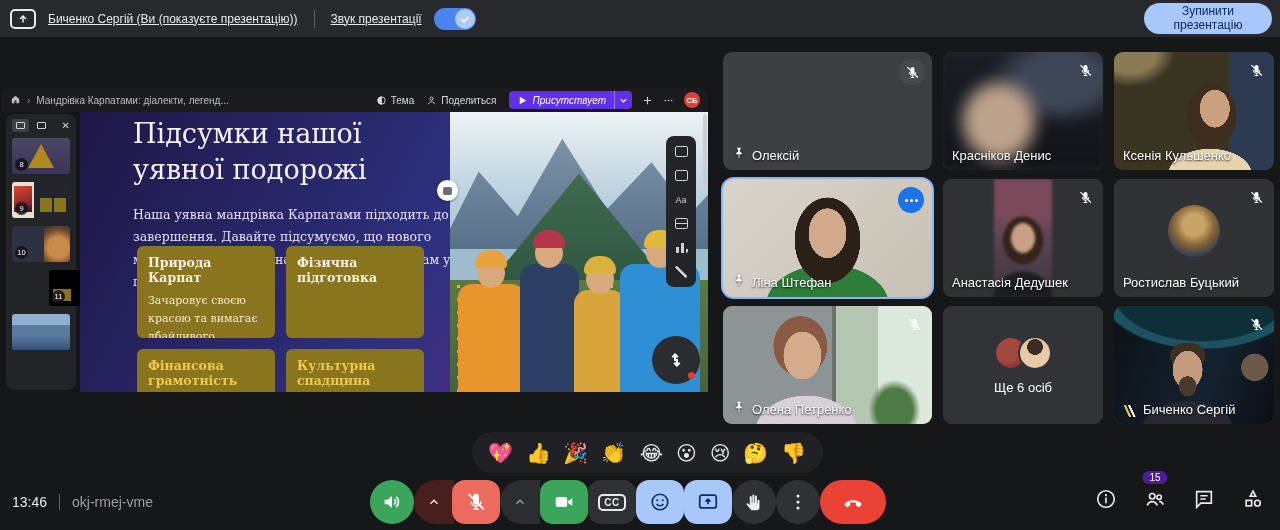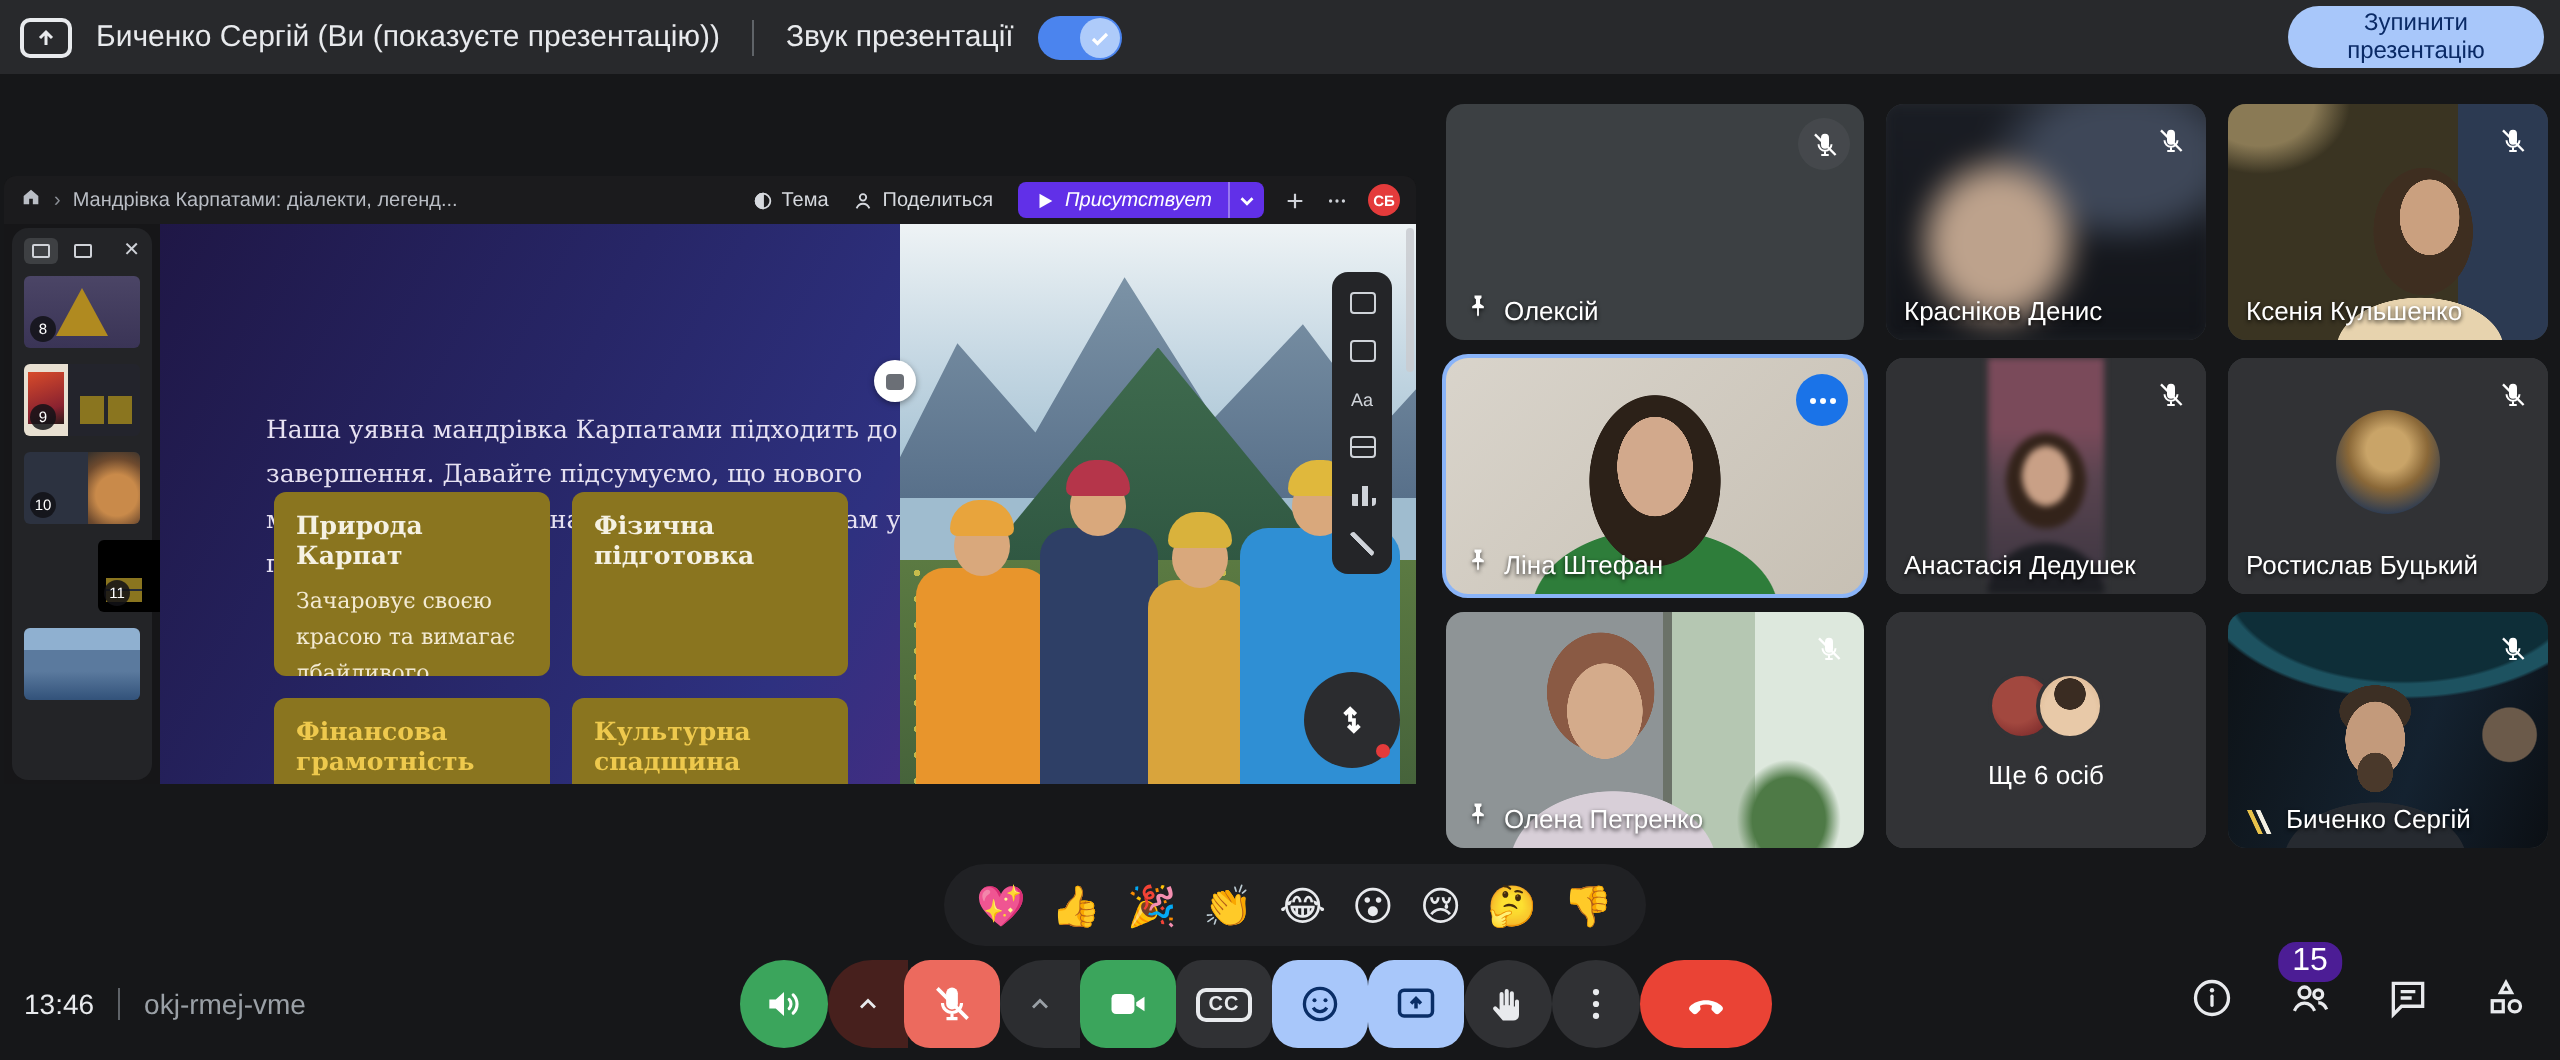--- a/index.html
+++ b/index.html
@@ -4,21 +4,21 @@
 <style>
   * { margin:0; padding:0; box-sizing:border-box; }
   html,body { width:1280px; height:530px; overflow:hidden; background:#131314; }
   body { font-family:"Liberation Sans", sans-serif; color:#e8eaed; position:relative; }
   .stage { position:absolute; inset:0; width:1280px; height:530px; background:#161719; }
 
   
   .topbar { position:absolute; left:0; top:0; width:1280px; height:37px; background:#28292c; display:flex; align-items:center; padding:0 10px; }
   .present-glyph { width:26px; height:20px; border:2px solid #e8eaed; border-radius:5px; display:flex; align-items:center; justify-content:center; margin-right:12px; }
   .present-glyph svg { width:12px; height:12px; }
-  .topbar-label { font-size:15px; color:#e8eaed; }
+  .topbar-label { font-size:12px; color:#e8eaed;text-decoration:underline; }
   .vdiv { width:1px; height:18px; background:#5f6368; margin:0 16px; }
   .toggle { width:42px; height:22px; border-radius:12px; background:#4b84ee; margin-left:12px; position:relative; cursor:pointer; }
   .toggle .knob { position:absolute; right:1px; top:1px; width:20px; height:20px; border-radius:50%; background:#aecbfa; display:flex; align-items:center; justify-content:center; }
   .toggle .knob svg { width:12px; height:12px; }
   .stop-btn { position:absolute; right:8px; top:3px; width:128px; height:31px; border-radius:16px; background:#a8c7fa; color:#0a2a66; font-size:12px; line-height:1.15; text-align:center; display:flex; align-items:center; justify-content:center; padding:2px 10px; cursor:pointer; font-weight:500; }
 
   
   .canva { position:absolute; left:2px; top:88px; width:706px; height:304px; background:#161618; border-radius:6px 6px 0 0; overflow:hidden; }
   .canva-head { position:absolute; left:0; top:0; right:0; height:24px; background:#1b1b1d; display:flex; align-items:center; padding:0 8px; font-size:10px; color:#b9bdc4; }
   .canva-head svg { width:11px; height:11px; }
@@ -181,21 +181,21 @@
   .seg-chev { width:40px; height:44px; border-radius:22px 0 0 22px; display:flex; align-items:center; justify-content:center; cursor:pointer; }
   .seg-chev svg { width:14px; height:14px; }
   .seg-dark-red { background:#47201d; }
   .seg-dark { background:#2c2d30; }
   .mic-red { background:#ec6a5e; margin-left:-2px; }
   .cc-box { border:2px solid #e8eaed; border-radius:5px; font-size:10px; font-weight:700; padding:1px 4px; letter-spacing:.5px; }
   .end { width:66px; border-radius:22px; background:#ea4335; }
   .right-icons { position:absolute; right:16px; top:14px; display:flex; align-items:center; gap:27px; }
   .ricon { position:relative; color:#e8eaed; cursor:pointer; display:flex; }
   .ricon svg { width:22px; height:22px; }
-  .count-badge { position:absolute; top:-17px; left:50%; transform:translateX(-50%); background:#4c1d95; color:#fff; font-size:16px; border-radius:9px; padding:1px 7px; }
+  .count-badge { position:absolute; top:-17px; left:50%; transform:translateX(-50%); background:#4c1d95; color:#fff; font-size:10px; border-radius:9px; padding:1px 7px; }
 </style>
 </head>
 <body>
 
 <div class="stage">
 
   <div class="topbar">
     <span class="present-glyph">
       <svg viewBox="0 0 24 24" fill="none" stroke="#e8eaed" stroke-width="3">
           <path d="M12 19V7M6 12l6-6 6 6"></path>
@@ -289,20 +289,21 @@
         </div>
       <div class="thumb th11">
           <i class="img"></i>
           <i class="gold"></i>
           <span class="num">11</span>
         </div>
       <div class="thumb th12"></div>
     </div>
 
     <div class="slide">
+      <div class="slide-title">Підсумки нашої уявної подорожі</div>
       <div class="slide-intro">Наша уявна мандрівка Карпатами підходить до завершення. Давайте підсумуємо, що нового ми дізналися і як ці знання можуть стати нам у пригоді.</div>
       <div class="boxes">
         <div class="gbox">
           <h4>Природа Карпат</h4>
             <p>Зачаровує своєю красою та вимагає дбайливого ставлення</p>
         </div>
         <div class="gbox">
           <h4>Фізична підготовка</h4>
         </div>
         <div class="gbox gold">

